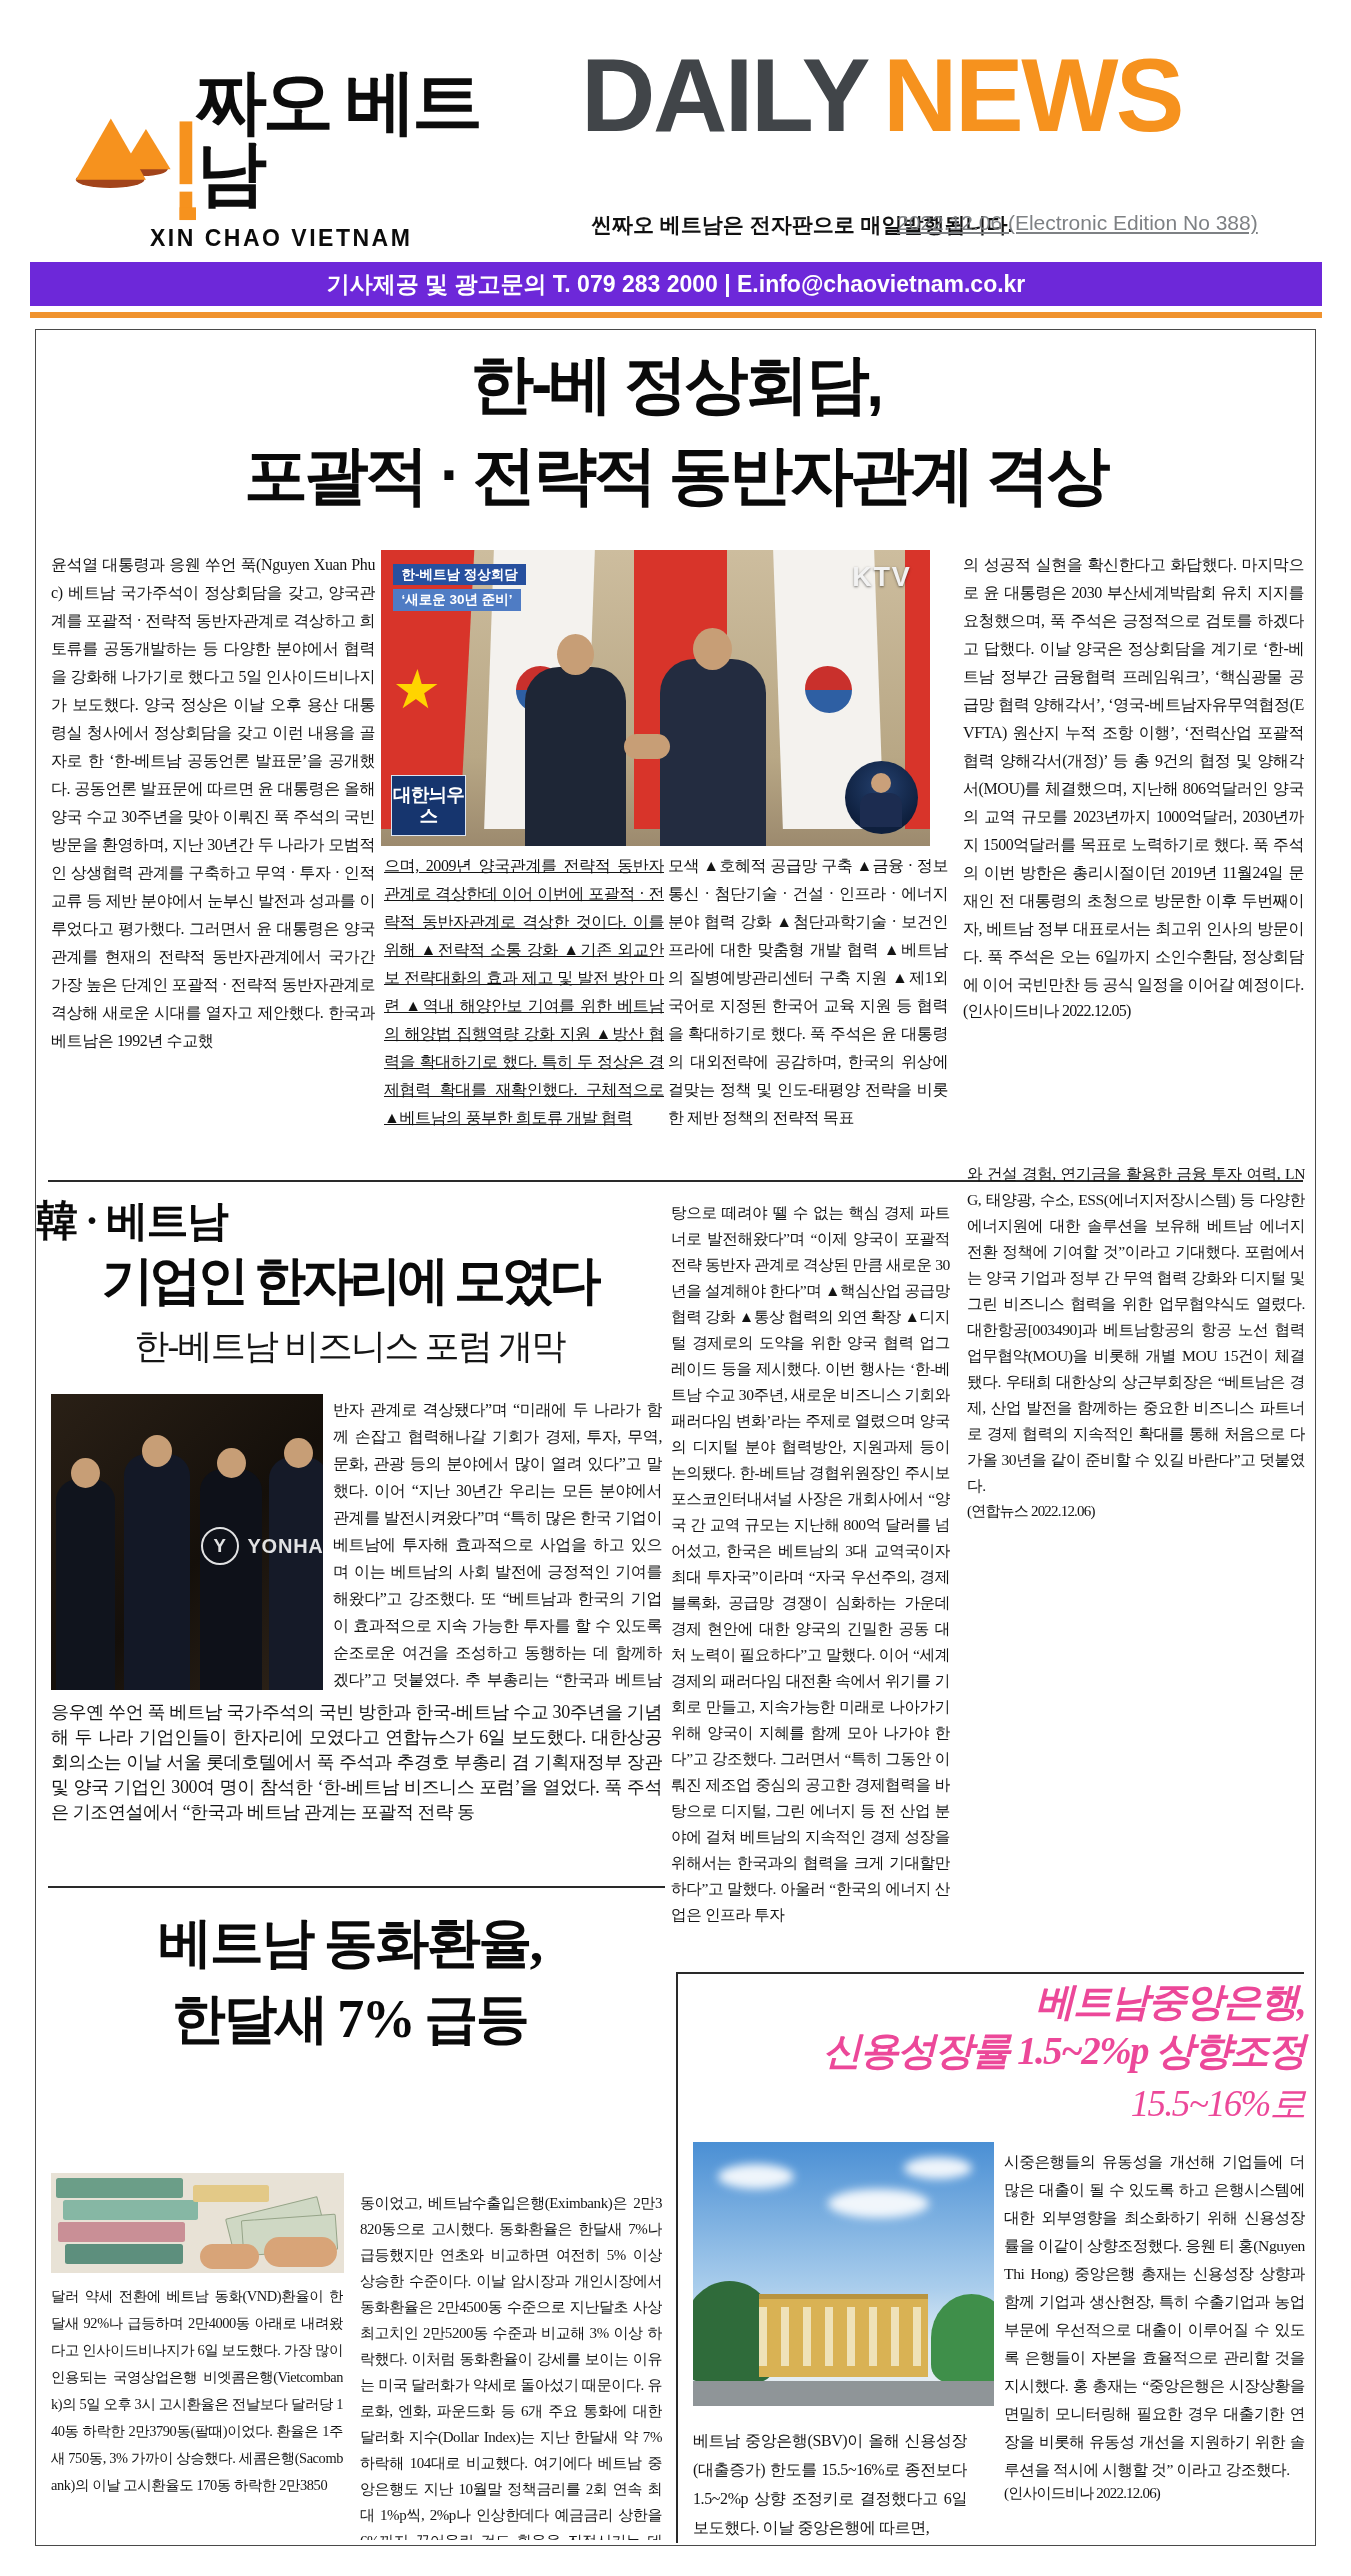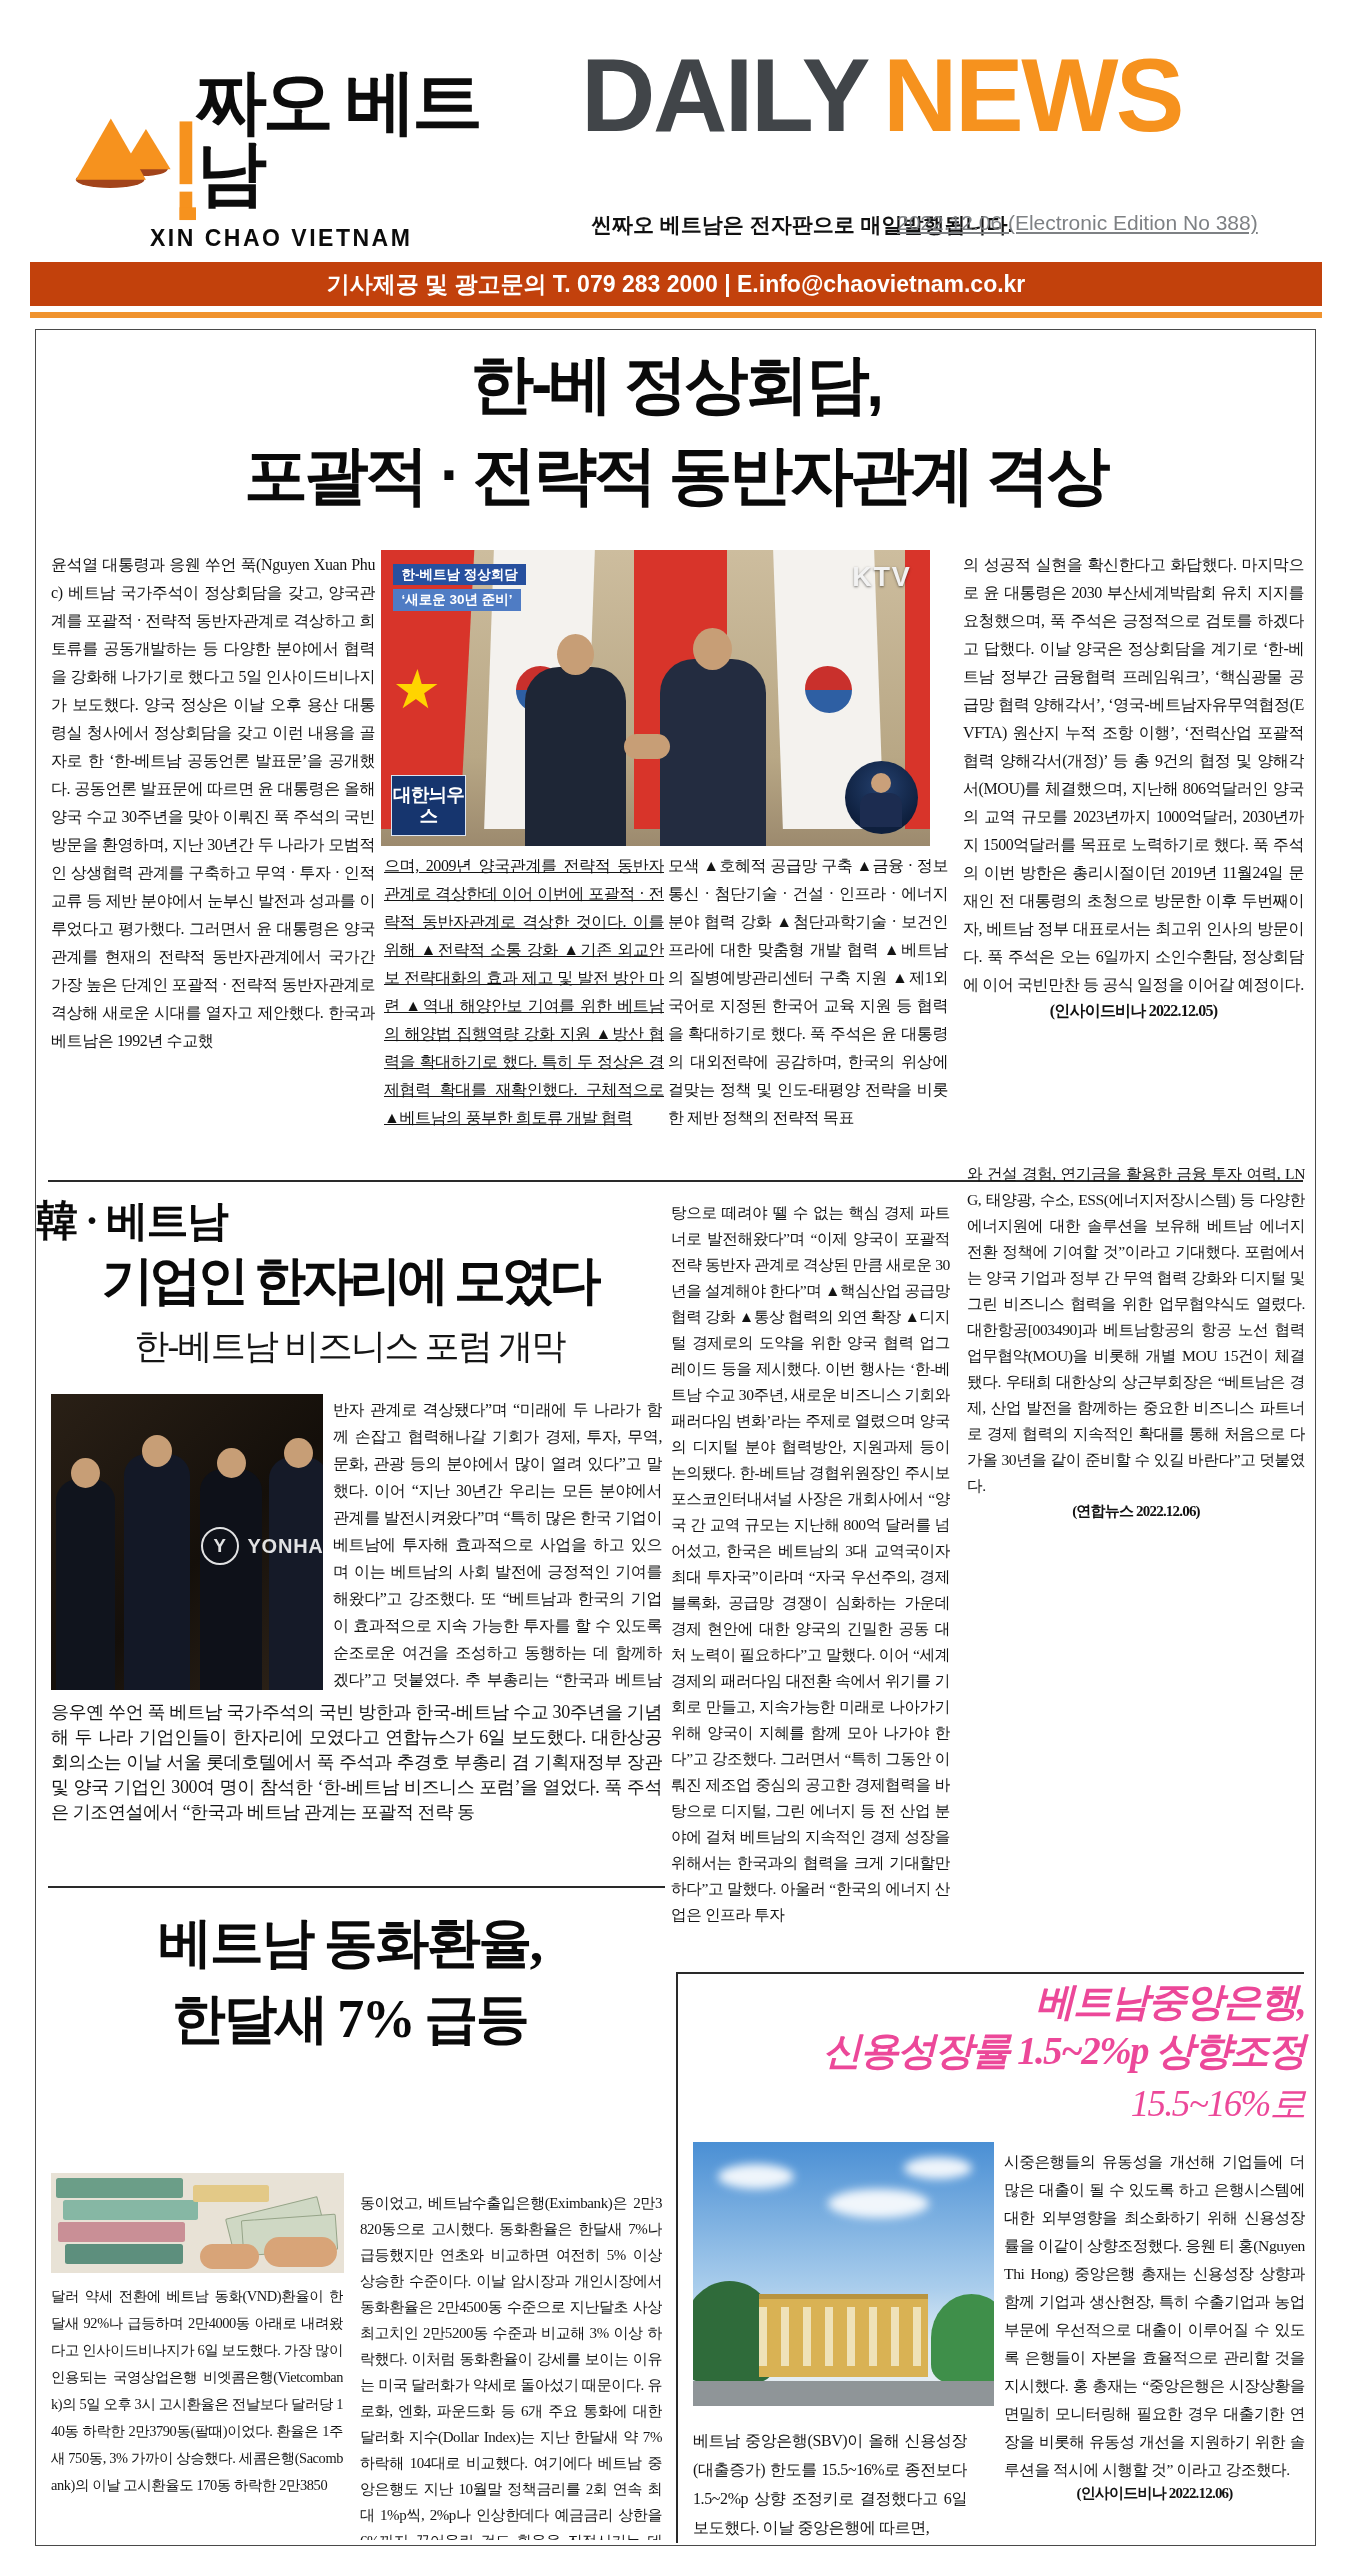--- a/index.html
+++ b/index.html
@@ -15,33 +15,33 @@
            font-size:23px;letter-spacing:2.5px;color:#0c0c0c;margin-top:1.7px;margin-left:81px;}
   .masthead{position:absolute;left:581px;top:44px;width:743px;
             font-family:"Liberation Sans","DejaVu Sans",sans-serif;
             font-size:103px;font-weight:600;letter-spacing:-2.5px;line-height:1.0;white-space:nowrap;}
   .masthead .daily{color:#414549;}
   .masthead .news{color:#f6921e;margin-left:15px;}
   .tagline{position:absolute;left:591px;top:211px;font-family:"Liberation Sans","DejaVu Sans",sans-serif;
            font-weight:700;font-size:21px;color:#111;}
   .edition{position:absolute;left:897px;top:211px;font-family:"Liberation Sans","DejaVu Sans",sans-serif;
            font-weight:400;font-size:21px;color:#7e8184;text-decoration:underline;}
-  .contact-bar{position:absolute;left:30px;top:262px;width:1292px;height:44px;background:#c2410c;
+  .contact-bar{position:absolute;left:30px;top:262px;width:1292px;height:44px;background:#6d28d9;
                display:flex;align-items:center;justify-content:center;
                font-family:"Liberation Sans","DejaVu Sans",sans-serif;
                color:#ffffff;font-weight:700;font-size:23px;letter-spacing:0px;}
   .orange-rule{position:absolute;left:30px;top:312px;width:1292px;height:6px;background:#f0932f;}
   
   .paper{position:absolute;left:35px;top:329px;width:1279px;height:2215px;border:1.7px solid #4a4a4a;background:#fff;}
   .hr{position:absolute;background:#2a2a2a;height:1.7px;}
   .vr{position:absolute;background:#2a2a2a;width:1.7px;}
   
   .col{position:absolute;text-align:justify;word-break:break-all;overflow:hidden;
        color:#141414;letter-spacing:-0.4px;}
-  .attr{font-weight:700;text-align:center;letter-spacing:-0.8px;}
+  .attr{font-weight:400;text-align:left;letter-spacing:-0.8px;}
   
   .a1-h{position:absolute;left:0;width:100%;text-align:center;
         font-family:"Liberation Sans","DejaVu Sans",sans-serif;
         font-weight:800;color:#0a0a0a;font-size:64px;letter-spacing:-3.4px;line-height:1.0;}
   .a1-col{font-size:16px;line-height:28px;}
   .photo{position:absolute;overflow:hidden;}
   
   .p1{background:linear-gradient(180deg,#cdbd9e 0%,#b8a785 70%,#9c8a6e 100%);}
   .flag{position:absolute;top:0;}
   .vnflag{background:#d8342a;display:flex;align-items:center;justify-content:center;}

